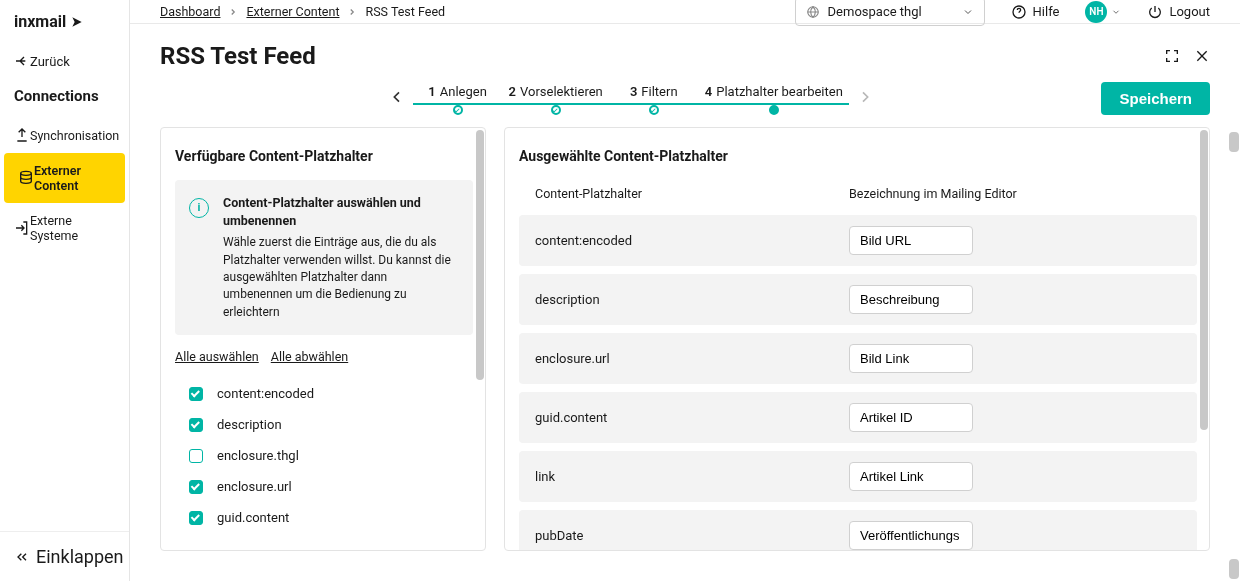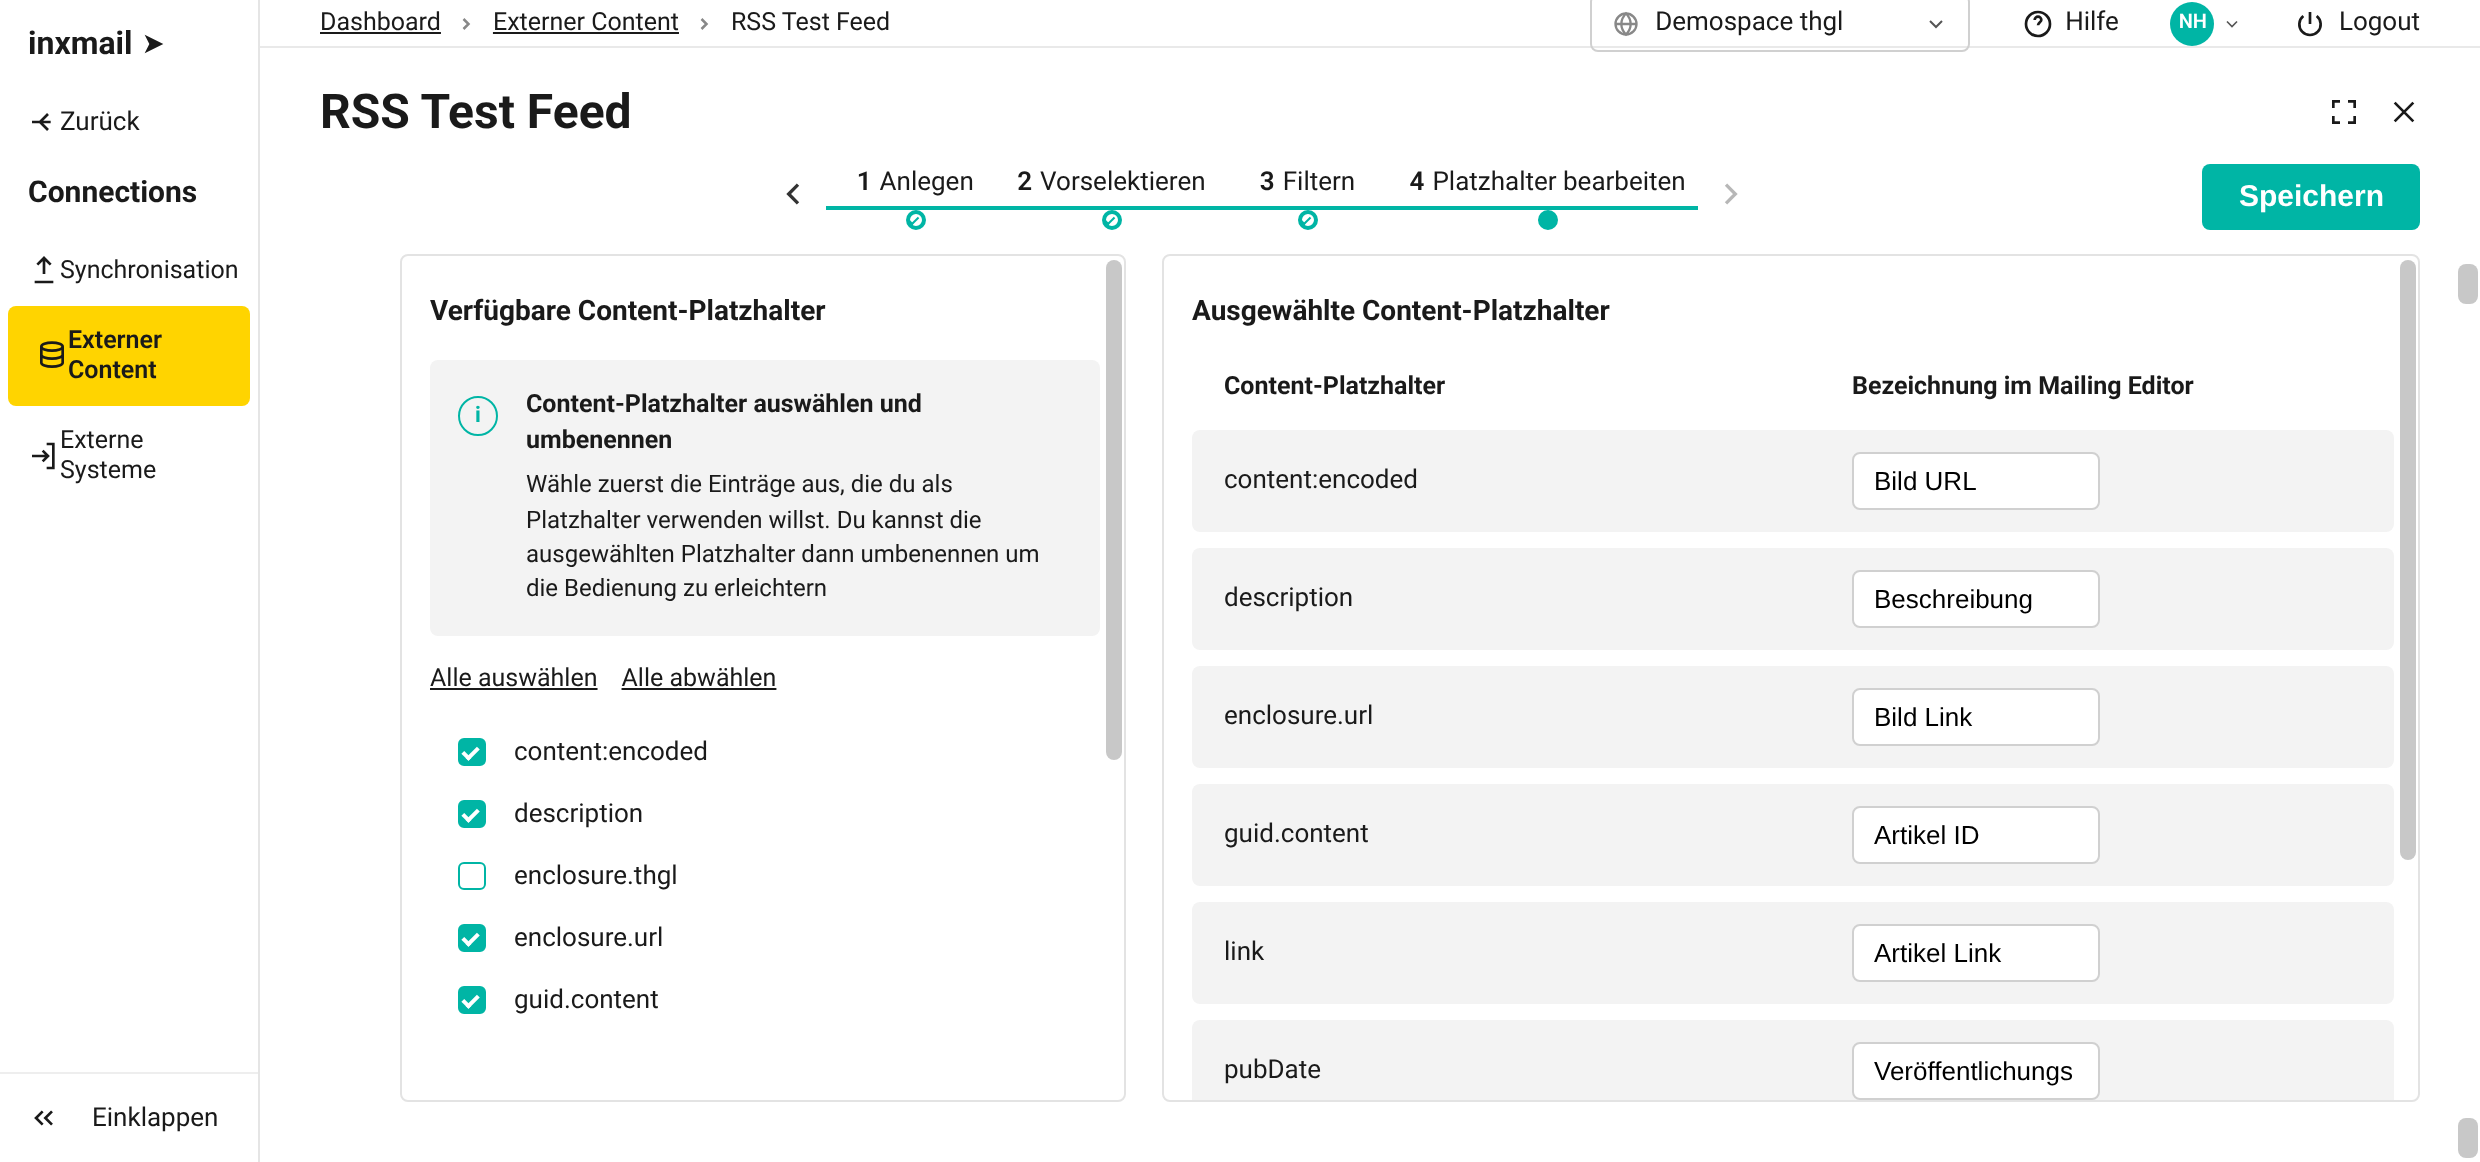--- a/index.html
+++ b/index.html
@@ -6,21 +6,21 @@
   body { font-family: -apple-system, BlinkMacSystemFont, "Segoe UI", Roboto, Arial, sans-serif; font-size: 13px; color: #1a1a1a; background: #fff; width: 1240px; height: 581px; overflow: hidden; }
   .app { display: flex; height: 100%; }
   
   .sidebar { width: 130px; border-right: 1px solid #e5e5e5; display: flex; flex-direction: column; background: #fff; }
   .logo { padding: 12px 14px; font-weight: 700; font-size: 16px; display:flex; align-items:center; gap:4px; }
   .logo svg { width: 14px; height:14px;}
   .side-back { display: flex; align-items: center; padding: 10px 14px; cursor: pointer; font-size: 13px; }
   .side-heading { padding: 8px 14px 12px; font-weight: 700; font-size: 15px; color: #1a1a1a; }
   .side-item { display: flex; align-items: center; gap: 0; padding: 10px 14px; cursor: pointer; font-size: 12.5px; }
   .side-item.active { background: #ffd400; font-weight: 600; border-radius: 4px; margin: 0 4px; }
-  .side-collapse { margin-top: auto; display: flex; align-items: center; gap: 16px; padding: 14px; cursor: pointer; border-top: 1px solid #eee; font-size: 13px; text-align: right; }
+  .side-collapse { margin-top: auto; display: flex; align-items: center; gap: 6px; padding: 14px; cursor: pointer; border-top: 1px solid #eee; font-size: 18px; text-align: right; }
   .icn { width: 16px; height: 16px; flex-shrink: 0; }
   
   .main { flex: 1; display: flex; flex-direction: column; min-width: 0; }
   .topbar { height: 24px; display: flex; align-items: center; padding: 0 30px; border-bottom: 1px solid #e9e9e9; gap: 8px; }
   .crumb { font-size: 12.5px; color: #1a1a1a; text-decoration: underline; cursor: pointer; }
   .crumb.last { text-decoration: none; cursor: default; }
   .crumb-sep { color: #888; }
   .topbar-spacer { flex: 1; }
   .space-select { border: 1px solid #d0d0d0; border-radius: 4px; padding: 6px 10px; display: flex; align-items: center; gap: 8px; min-width: 190px; cursor: pointer; font-size: 13px; }
   .help { display: flex; align-items: center; gap: 6px; margin: 0 18px; cursor: pointer; font-size: 13px; }
@@ -40,35 +40,35 @@
   .track-line { height: 2px; background: #00b5a5; flex:1; }
   .track-dot { width: 10px; height: 10px; border-radius: 50%; border: 2px solid #00b5a5; background: #fff; position: absolute; left: 50%; transform: translateX(-50%); display:flex; align-items:center; justify-content:center;}
   .track-dot.done::after { content:""; width:4px; height:2px; border-left:1.5px solid #00b5a5; border-bottom:1.5px solid #00b5a5; transform: rotate(-45deg) translate(0,-1px);}
   .track-dot.current { background: #00b5a5; }
   .step-col { display:flex; flex-direction:column; align-items:center; min-width: 90px;}
   .stepper-arrow { cursor:pointer; padding: 0 8px; color:#333;}
   .save-btn { background: #00b5a5; color: #fff; border: none; border-radius: 4px; padding: 8px 18px; font-size: 15px; font-weight: 600; cursor: pointer; }
   
   .content { flex:1; display:flex; gap: 18px; padding: 12px 30px 30px; min-height:0; background:#fff; }
   .panel { border: 1px solid #e3e3e3; border-radius: 4px; background: #fff; display:flex; flex-direction:column; min-height:0; overflow:hidden; position:relative;}
-  .panel.left { width: 363px; flex-shrink:0;margin-left:40px;}
+  .panel.left { width: 326px; flex-shrink:0;}
   .panel.right { flex:1; }
   .panel-inner { padding: 20px 12px 12px 14px; overflow-y:auto; height:100%;}
   .panel-title { font-weight: 700; font-size: 14px; margin-bottom: 16px; }
   .infobox { background: #f3f3f3; border-radius: 4px; padding: 14px 14px 14px 48px; position: relative; margin-bottom: 14px; font-size: 12px; line-height:1.45;}
   .infobox .info-ic { position:absolute; left:14px; top:18px; width:20px; height:20px; border:1.5px solid #00b5a5; border-radius:50%; display:flex; align-items:center; justify-content:center; color:#00b5a5; font-weight:700; font-size:11px;}
   .infobox-title { font-weight:700; margin-bottom:4px; font-size:12.5px;}
   .bulk-links { font-size:12.5px; margin-bottom:14px; display:flex; gap:12px;}
   .bulk-links span { text-decoration: underline; cursor:pointer;}
   .check-row { display:flex; align-items:center; gap:14px; padding: 8px 2px 8px 14px; font-size:13px;}
   .chk { width:14px; height:14px; border:1.5px solid #00b5a5; border-radius:3px; display:flex; align-items:center; justify-content:center; cursor:pointer; flex-shrink:0;}
   .chk.on { background:#00b5a5;}
   .chk.on::after { content:""; width:6px; height:3px; border-left:2px solid #fff; border-bottom:2px solid #fff; transform: rotate(-45deg) translate(0,-1px);}
   
-  .thead { display:flex; font-size:12.5px; font-weight:700; padding: 6px 16px 14px; }
+  .thead { display:flex; font-size:12.5px; font-weight:400; padding: 6px 16px 14px; }
   .thead .c1 { flex: 0 0 314px;}
   .sel-row { background:#f3f3f3; border-radius:4px; margin-bottom:8px; padding: 11px 16px; display:flex; align-items:center;}
   .sel-row .c1 { flex: 0 0 314px; font-size:13px;}
   .sel-row input { border:1px solid #d0d0d0; border-radius:4px; padding:6px 10px; font-size:13px; width:124px; background:#fff;}
   
   .panel::-webkit-scrollbar { width:10px;}
   .fake-scroll { position:absolute; right:0; top:0; bottom:0; width:10px; }
   .fake-thumb { position:absolute; right:1px; width:8px; background:#c8c8c8; border-radius:4px;}
 </style>
 </head>

